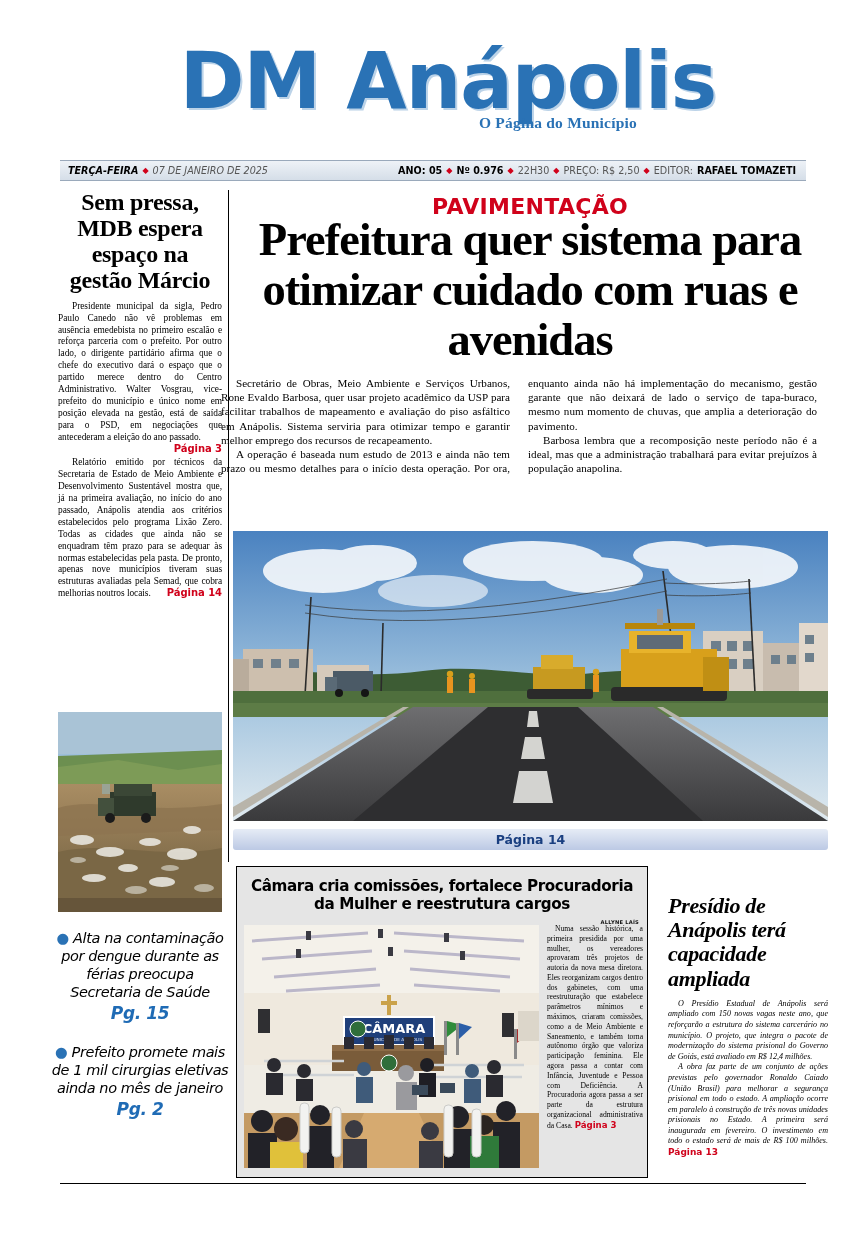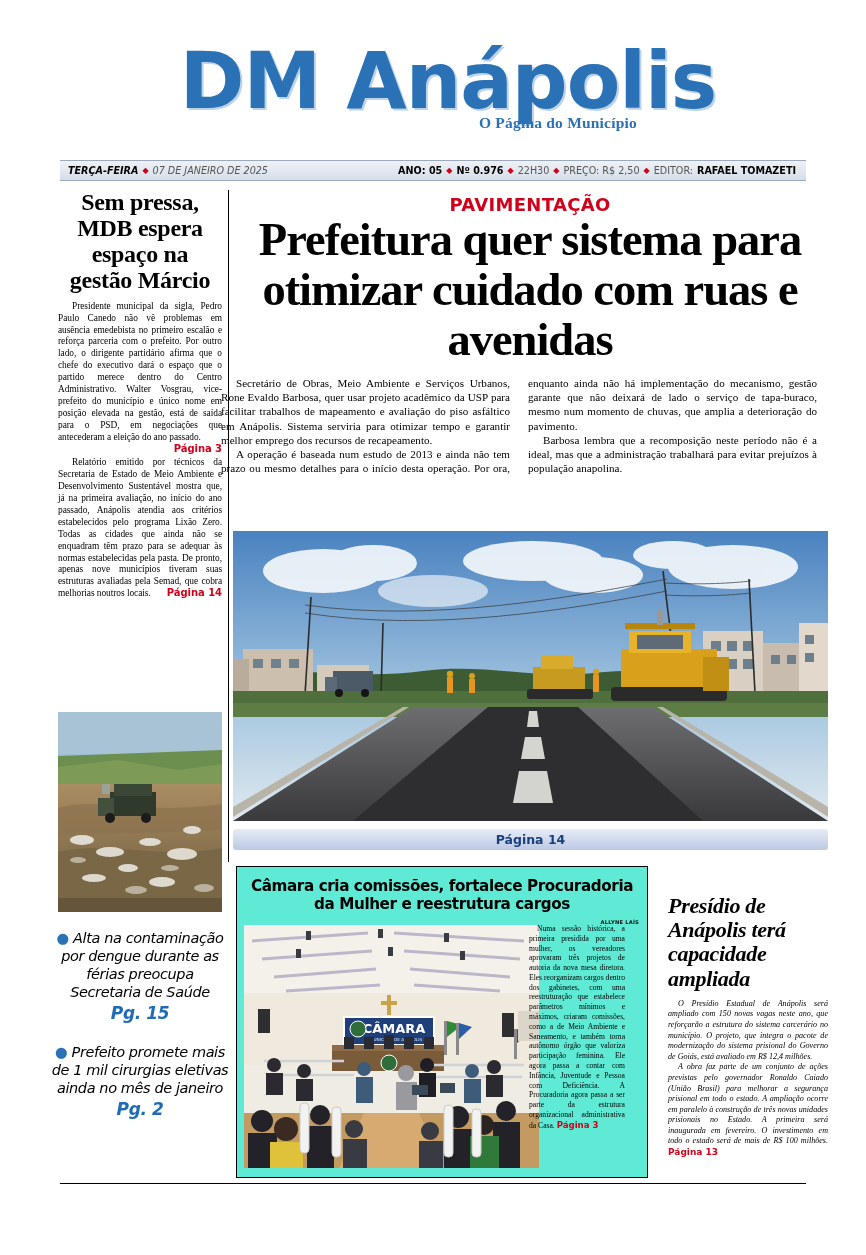--- a/index.html
+++ b/index.html
@@ -93,21 +93,21 @@
     color:#1f6bb5;font-family:"DejaVu Sans",sans-serif;
     font-style:italic;font-weight:bold;font-size:17px;
     display:block;margin-top:1px;
   }
   .bullet2{margin-top:20px;}
 
   
   .kicker{
     position:absolute;left:230px;top:194px;width:600px;text-align:center;
     font-family:"DejaVu Sans",sans-serif;font-weight:bold;
-    font-size:18px;color:#d0021b;letter-spacing:.3px;
+    font-size:22px;color:#d0021b;letter-spacing:.3px;
   }
   .mainhead{
     position:absolute;left:230px;top:215px;width:600px;text-align:center;
     font-family:"Liberation Serif",serif;font-weight:bold;
     font-size:46.5px;line-height:1.07;letter-spacing:-1px;
   }
   .maintext{
     position:absolute;left:221px;top:376px;width:596px;
     column-count:2;column-gap:18px;
     font-size:11.1px;line-height:1.28;text-align:justify;
@@ -123,34 +123,34 @@
     position:absolute;left:233px;top:829px;width:595px;height:21px;
     background:linear-gradient(#e6ecf6,#bcc9e4);
     border-radius:3px;
     display:flex;align-items:center;justify-content:center;
     font-family:"DejaVu Sans",sans-serif;font-weight:bold;
     font-size:12.5px;color:#1a3f80;
   }
 
   
   .bc{position:absolute;left:236px;top:866px;width:412px;height:312px;
-      border:1px solid #000;box-sizing:border-box;background:#5eead4;}
+      border:1px solid #000;box-sizing:border-box;background:#e5e5e5;}
   .bc-head{
     margin:10px 6px 0 6px;text-align:center;
     font-family:"DejaVu Sans",sans-serif;font-weight:bold;
     font-size:15.2px;line-height:1.2;letter-spacing:-.4px;
   }
   .bc-credit{
     position:absolute;right:8px;top:52px;
     font-family:"DejaVu Sans",sans-serif;font-weight:bold;
     font-size:5.2px;letter-spacing:.2px;color:#111;
   }
   .bc-photo{position:absolute;left:7px;top:58px;width:295px;height:243px;overflow:hidden;}
   .bc-text{
-    position:absolute;left:292px;top:57px;width:96px;
+    position:absolute;left:310px;top:57px;width:96px;
     font-size:7.6px;line-height:1.29;text-align:justify;
   }
   .bc-text p{margin:0;text-indent:8px;}
 
   
   .rb{position:absolute;left:668px;top:866px;width:160px;}
   .rb-head{
     font-family:"Liberation Serif",serif;font-style:italic;font-weight:bold;
     font-size:22px;line-height:1.1;letter-spacing:-.3px;margin-top:28px;
   }

